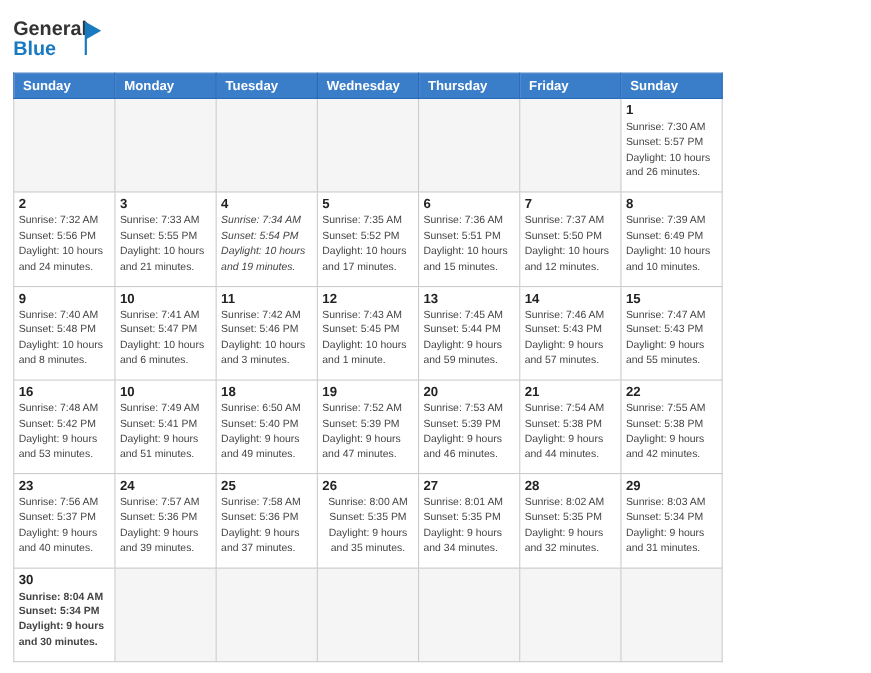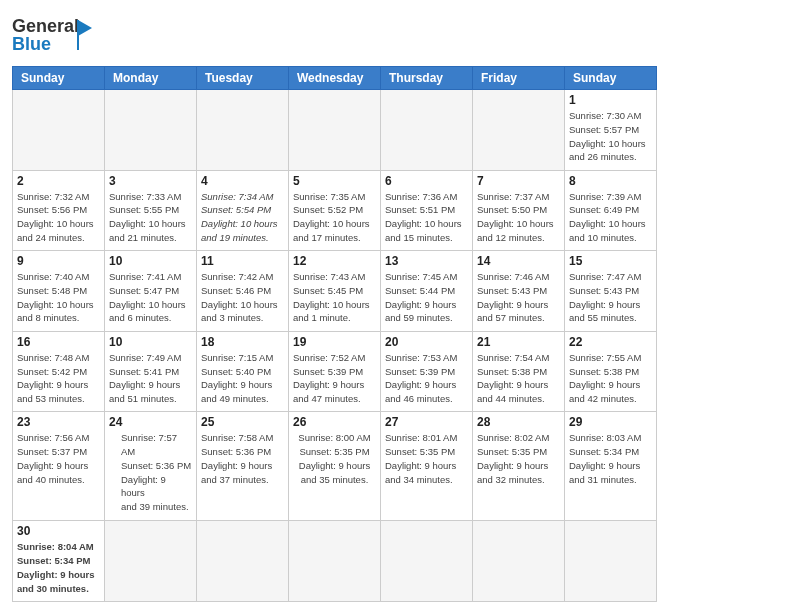--- a/index.html
+++ b/index.html
@@ -251,21 +251,21 @@
           </td>
           <td>
             <span class="day-num">10</span>
             <div class="day-info" style="white-space: pre-line;">Sunrise: 7:49 AM
 Sunset: 5:41 PM
 Daylight: 9 hours
 and 51 minutes.</div>
           </td>
           <td>
             <span class="day-num">18</span>
-            <div class="day-info" style="white-space: pre-line;">Sunrise: 7:15 AM
+            <div class="day-info" style="white-space: pre-line;">Sunrise: 6:50 AM
 Sunset: 5:40 PM
 Daylight: 9 hours
 and 49 minutes.</div>
           </td>
           <td>
             <span class="day-num">19</span>
             <div class="day-info" style="white-space: pre-line;">Sunrise: 7:52 AM
 Sunset: 5:39 PM
 Daylight: 9 hours
 and 47 minutes.</div>
@@ -295,21 +295,21 @@
         <tr>
           <td>
             <span class="day-num">23</span>
             <div class="day-info" style="white-space: pre-line;">Sunrise: 7:56 AM
 Sunset: 5:37 PM
 Daylight: 9 hours
 and 40 minutes.</div>
           </td>
           <td>
             <span class="day-num">24</span>
-            <div class="day-info" style="white-space: pre-line; margin-left: 12px;">Sunrise: 7:57 AM
+            <div class="day-info" style="white-space: pre-line;">Sunrise: 7:57 AM
 Sunset: 5:36 PM
 Daylight: 9 hours
 and 39 minutes.</div>
           </td>
           <td>
             <span class="day-num">25</span>
             <div class="day-info" style="white-space: pre-line;">Sunrise: 7:58 AM
 Sunset: 5:36 PM
 Daylight: 9 hours
 and 37 minutes.</div>

